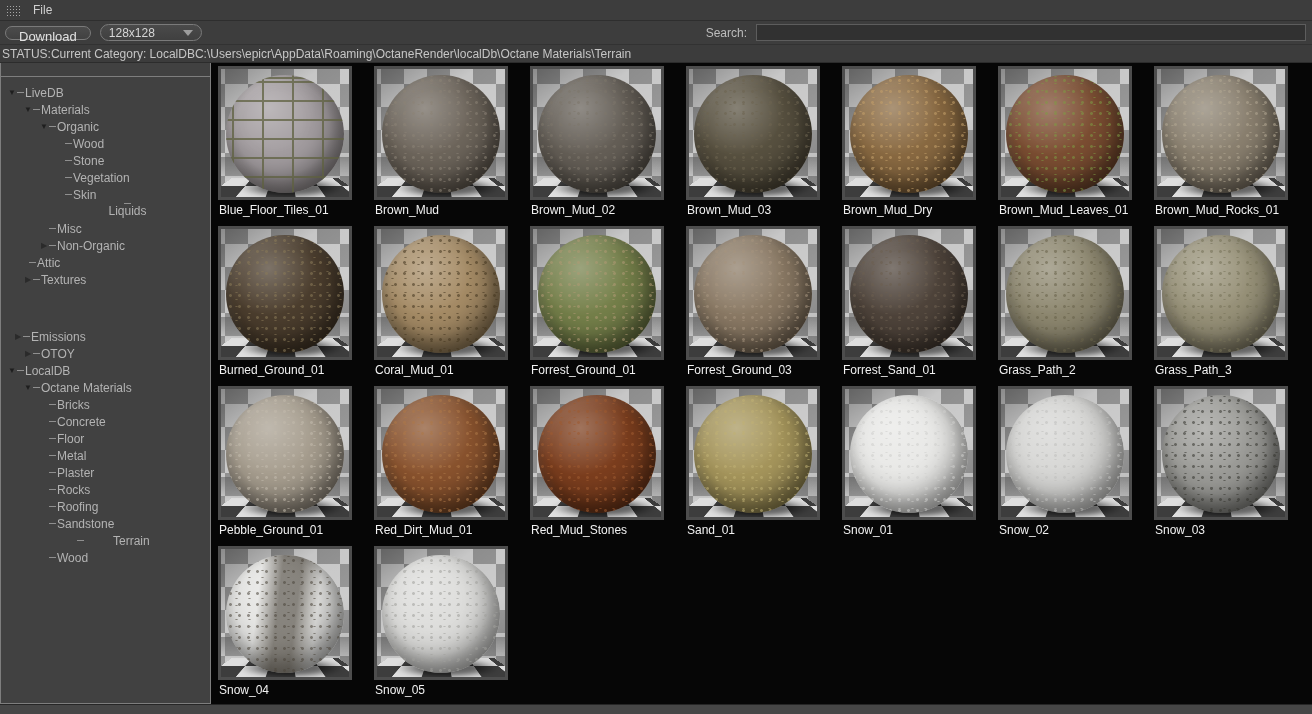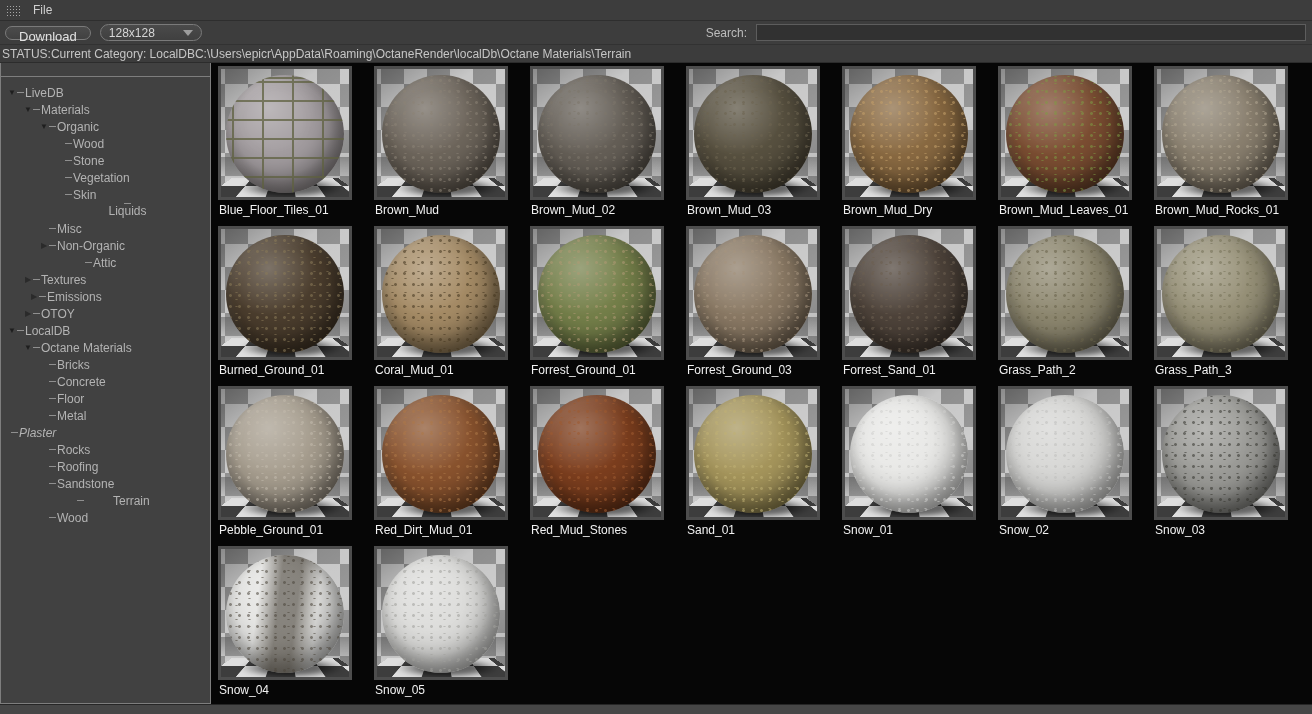--- a/index.html
+++ b/index.html
@@ -179,31 +179,31 @@
           <div class="tree-row" style="padding-left: 38px;">
             <span class="no-arrow"></span>
             <span class="tick"></span>
             <span class="tree-label">Misc</span>
           </div>
           <div class="tree-row" style="padding-left: 38px;">
             <span class="arrow right">▶</span>
             <span class="tick"></span>
             <span class="tree-label">Non-Organic</span>
           </div>
-          <div class="tree-row" style="padding-left: 38px; margin-left: 36px;">
+          <div class="tree-row" style="padding-left: 18px;">
             <span class="no-arrow"></span>
             <span class="tick"></span>
             <span class="tree-label">Attic</span>
           </div>
           <div class="tree-row" style="padding-left: 22px;">
             <span class="arrow right">▶</span>
             <span class="tick"></span>
             <span class="tree-label">Textures</span>
           </div>
-          <div class="tree-row" style="padding-left: 28px;">
+          <div class="tree-row" style="padding-left: 12px; margin-top: 40px;">
             <span class="arrow right">▶</span>
             <span class="tick"></span>
             <span class="tree-label">Emissions</span>
           </div>
           <div class="tree-row" style="padding-left: 22px;">
             <span class="arrow right">▶</span>
             <span class="tick"></span>
             <span class="tree-label">OTOY</span>
           </div>
           <div class="tree-row" style="padding-left: 6px;">
@@ -229,21 +229,21 @@
           <div class="tree-row" style="padding-left: 38px;">
             <span class="no-arrow"></span>
             <span class="tick"></span>
             <span class="tree-label">Floor</span>
           </div>
           <div class="tree-row" style="padding-left: 38px;">
             <span class="no-arrow"></span>
             <span class="tick"></span>
             <span class="tree-label">Metal</span>
           </div>
-          <div class="tree-row" style=" font-style: italic;">
+          <div class="tree-row" style="padding-left: 38px;">
             <span class="no-arrow"></span>
             <span class="tick"></span>
             <span class="tree-label">Plaster</span>
           </div>
           <div class="tree-row" style="padding-left: 38px;">
             <span class="no-arrow"></span>
             <span class="tick"></span>
             <span class="tree-label">Rocks</span>
           </div>
           <div class="tree-row" style="padding-left: 38px;">

